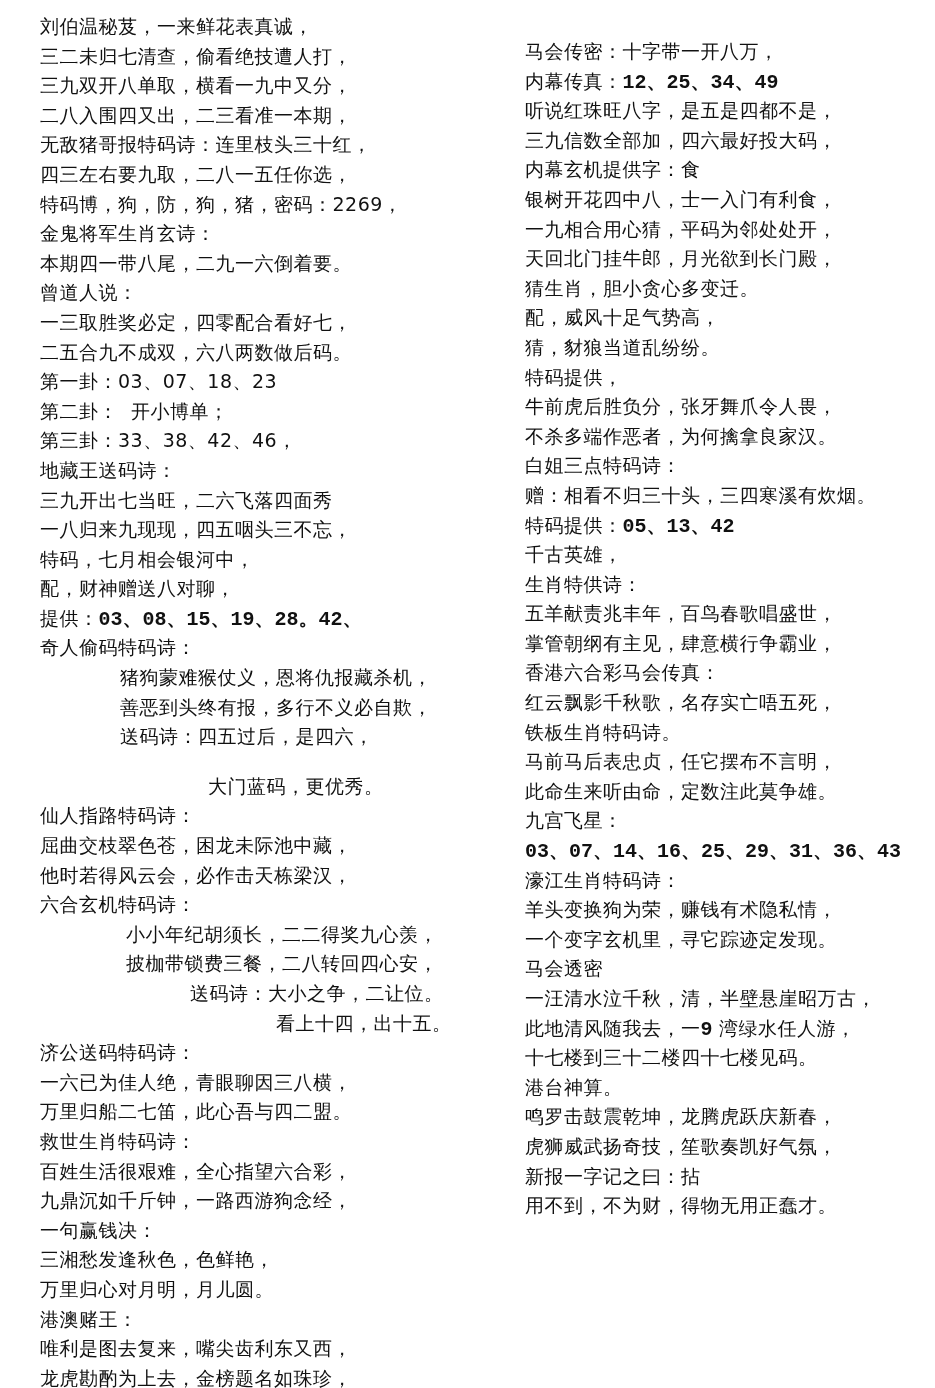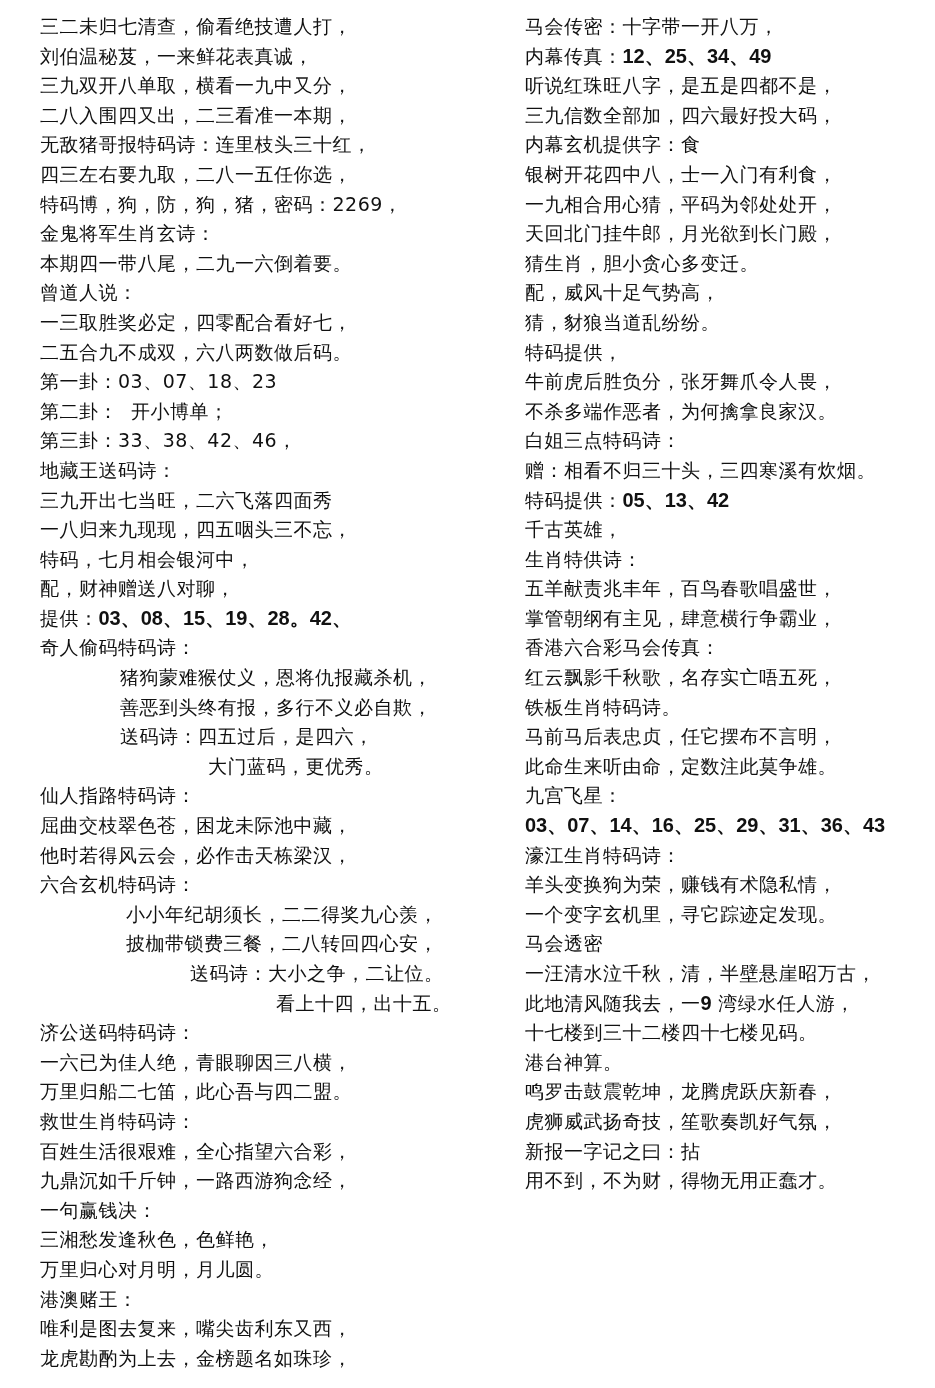--- a/index.html
+++ b/index.html
@@ -3,41 +3,41 @@
 <meta charset="utf-8">
 <style>
   html, body { margin: 0; padding: 0; background: #ffffff; }
   body {
     width: 935px; height: 1388px; position: relative; overflow: hidden;
     font-family: "DejaVu Sans", "Liberation Sans", sans-serif;
     color: #111111;
   }
   .col { position: absolute; top: 12px; }
   .col-left { left: 40px; width: 470px; }
-  .col-right { left: 525px; width: 410px; }
+  .col-right { left: 525px; width: 410px; margin-top: 25px; }
   .line {
     height: 29.6px; line-height: 29.6px; font-size: 19px;
     white-space: nowrap; letter-spacing: 0.5px;
   }
   .line .num {
-    font-family: Liberation Sans, sans-serif;
+    font-family: Liberation Mono, monospace;
     font-weight: bold; font-size: 20px; letter-spacing: 0;
   }
   .i1 { padding-left: 80px; }
-  .i2 { padding-left: 168px; }
+  .i2 { padding-left: 168px; margin-top: 20px; }
   .i3 { padding-left: 86px; }
   .i4 { padding-left: 150px; }
   .i5 { padding-left: 236px; }
 </style>
 </head>
 <body>
 
 <div class="col col-left">
+  <div class="line">刘伯温秘芨，一来鲜花表真诚，</div>
   <div class="line">三二未归七清查，偷看绝技遭人打，</div>
-  <div class="line">刘伯温秘芨，一来鲜花表真诚，</div>
   <div class="line">三九双开八单取，横看一九中又分，</div>
   <div class="line">二八入围四又出，二三看准一本期，</div>
   <div class="line">无敌猪哥报特码诗：连里枝头三十红，</div>
   <div class="line">四三左右要九取，二八一五任你选，</div>
   <div class="line">特码博，狗，防，狗，猪，密码：2269，</div>
   <div class="line">金鬼将军生肖玄诗：</div>
   <div class="line">本期四一带八尾，二九一六倒着要。</div>
   <div class="line">曾道人说：</div>
   <div class="line">一三取胜奖必定，四零配合看好七，</div>
   <div class="line">二五合九不成双，六八两数做后码。</div>

